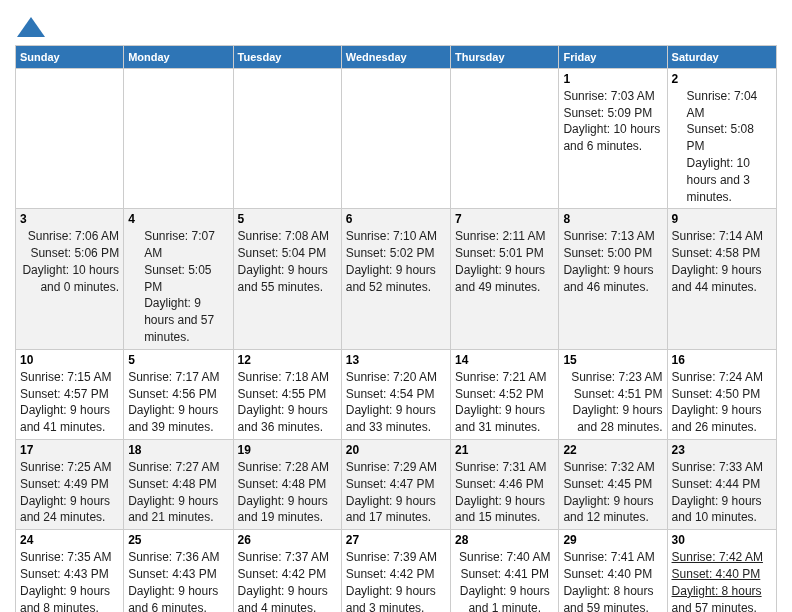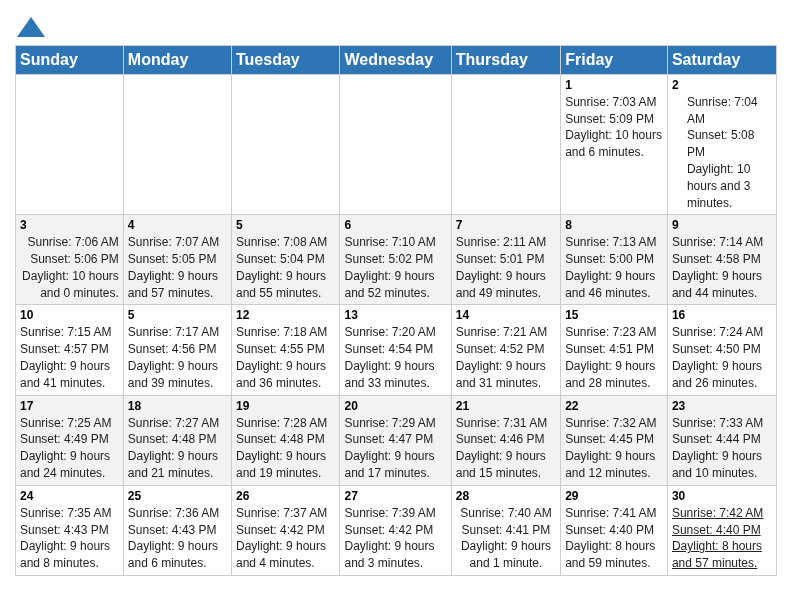--- a/index.html
+++ b/index.html
@@ -49,21 +49,21 @@
     .calendar {
       width: 100%;
       border-collapse: collapse;
       font-size: 11px;
     }
     .calendar th {
       background: #2e75b6;
       color: #fff;
       padding: 5px 4px;
       text-align: left;
-      font-size: 16px;
+      font-size: 11px;
       font-weight: bold;
       border: 1px solid #ccc;
     }
     .calendar td {
       border: 1px solid #ccc;
       vertical-align: top;
       padding: 3px 4px;
       width: 113px;
       min-height: 80px;
       background: #fff;
@@ -151,21 +151,21 @@
         </tr>
         <tr class="row-even">
           <td>
             <span class="day-number">3</span>
             <div class="day-info" style="white-space: pre-line; text-align: right;">Sunrise: 7:06 AM
 Sunset: 5:06 PM
 Daylight: 10 hours and 0 minutes.</div>
           </td>
           <td>
             <span class="day-number">4</span>
-            <div class="day-info" style="white-space: pre-line;">Sunrise: 7:07 AM
+            <div class="day-info" style="white-space: pre-line; margin-left: 16px;">Sunrise: 7:07 AM
 Sunset: 5:05 PM
 Daylight: 9 hours and 57 minutes.</div>
           </td>
           <td>
             <span class="day-number">5</span>
             <div class="day-info" style="white-space: pre-line;">Sunrise: 7:08 AM
 Sunset: 5:04 PM
 Daylight: 9 hours and 55 minutes.</div>
           </td>
           <td>
@@ -219,21 +219,21 @@
 Daylight: 9 hours and 33 minutes.</div>
           </td>
           <td>
             <span class="day-number">14</span>
             <div class="day-info" style="white-space: pre-line;">Sunrise: 7:21 AM
 Sunset: 4:52 PM
 Daylight: 9 hours and 31 minutes.</div>
           </td>
           <td>
             <span class="day-number">15</span>
-            <div class="day-info" style="white-space: pre-line;">Sunrise: 7:23 AM
+            <div class="day-info" style="white-space: pre-line; text-align: right;">Sunrise: 7:23 AM
 Sunset: 4:51 PM
 Daylight: 9 hours and 28 minutes.</div>
           </td>
           <td>
             <span class="day-number">16</span>
             <div class="day-info" style="white-space: pre-line;">Sunrise: 7:24 AM
 Sunset: 4:50 PM
 Daylight: 9 hours and 26 minutes.</div>
           </td>
         </tr>

